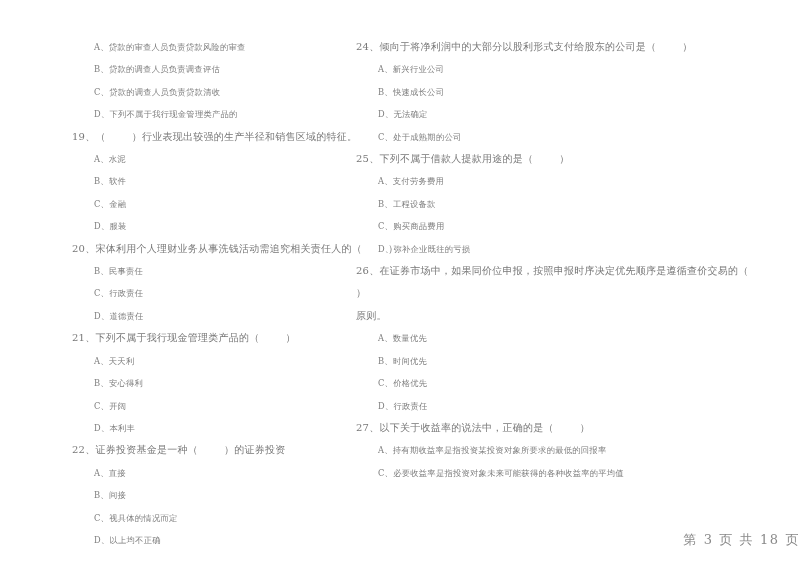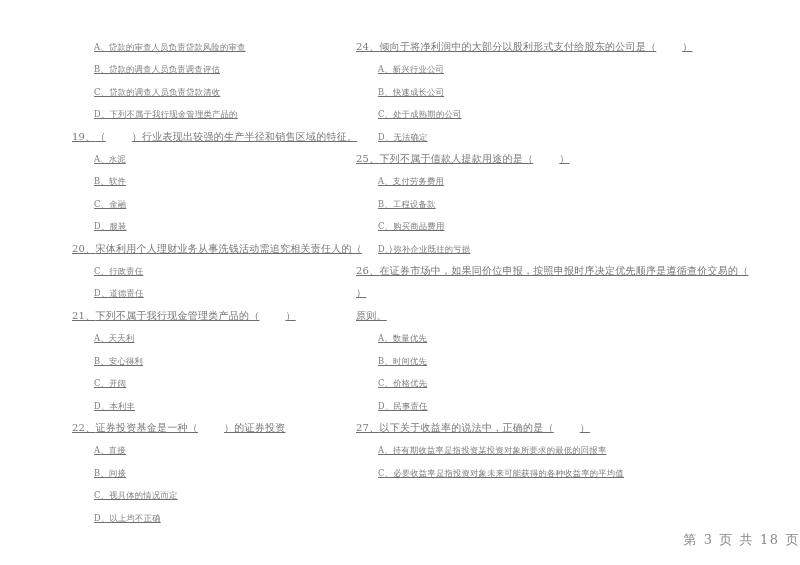--- a/index.html
+++ b/index.html
@@ -14,21 +14,20 @@
     color: #6e6e6e;
     overflow: hidden;
     position: relative;
   }
 
   .page {
     position: relative;
     width: 800px;
     height: 565px;
     box-sizing: border-box;
-    text-decoration: underline;
   }
 
   .columns {
     display: flex;
     flex-direction: row;
     padding-top: 36px;
   }
 
   .col {
     box-sizing: border-box;
@@ -112,20 +111,21 @@
       <div>
         <div class="q-stem"><span class="qnum">19、</span><span>（</span><span class="blank"></span><span>）行业表现出较强的生产半径和销售区域的特征。</span></div>
         <div class="opt">A、水泥</div>
         <div class="opt">B、软件</div>
         <div class="opt">C、金融</div>
         <div class="opt">D、服装</div>
       </div>
 
       <div>
         <div class="q-stem"><span class="qnum">20、</span><span>宋体利用个人理财业务从事洗钱活动需追究相关责任人的（</span><span class="blank"></span><span>）</span></div>
+        <div class="opt">B、民事责任</div>
         <div class="opt">C、行政责任</div>
         <div class="opt">D、道德责任</div>
       </div>
 
       <div>
         <div class="q-stem"><span class="qnum">21、</span><span>下列不属于我行现金管理类产品的（</span><span class="blank"></span><span>）</span></div>
         <div class="opt">A、天天利</div>
         <div class="opt">B、安心得利</div>
         <div class="opt">C、开阔</div>
         <div class="opt">D、本利丰</div>
@@ -141,39 +141,39 @@
 
     </div>
 
     <div class="col col-right">
 
 
       <div>
         <div class="q-stem"><span class="qnum">24、</span><span>倾向于将净利润中的大部分以股利形式支付给股东的公司是（</span><span class="blank"></span><span>）</span></div>
         <div class="opt">A、新兴行业公司</div>
         <div class="opt">B、快速成长公司</div>
+        <div class="opt">D、无法确定</div>
         <div class="opt">C、处于成熟期的公司</div>
-        <div class="opt">D、无法确定</div>
       </div>
 
       <div>
         <div class="q-stem"><span class="qnum">25、</span><span>下列不属于借款人提款用途的是（</span><span class="blank"></span><span>）</span></div>
         <div class="opt">A、支付劳务费用</div>
         <div class="opt">B、工程设备款</div>
         <div class="opt">C、购买商品费用</div>
         <div class="opt">D、弥补企业既往的亏损</div>
       </div>
 
       <div>
         <div class="q-stem wrap"><span class="qnum">26、</span><span>在证券市场中，如果同价位申报，按照申报时序决定优先顺序是遵循查价交易的（      ）</span></div>
         <div class="q-stem wrap">原则。</div>
         <div class="opt">A、数量优先</div>
         <div class="opt">B、时间优先</div>
         <div class="opt">C、价格优先</div>
-        <div class="opt">D、民事责任</div>
+        <div class="opt">D、行政责任</div>
       </div>
 
       <div>
         <div class="q-stem"><span class="qnum">27、</span><span>以下关于收益率的说法中，正确的是（</span><span class="blank"></span><span>）</span></div>
         <div class="opt">A、持有期收益率是指投资某投资对象所要求的最低的回报率</div>
         <div class="opt">C、必要收益率是指投资对象未来可能获得的各种收益率的平均值</div>
 
       </div>
 
     </div>

